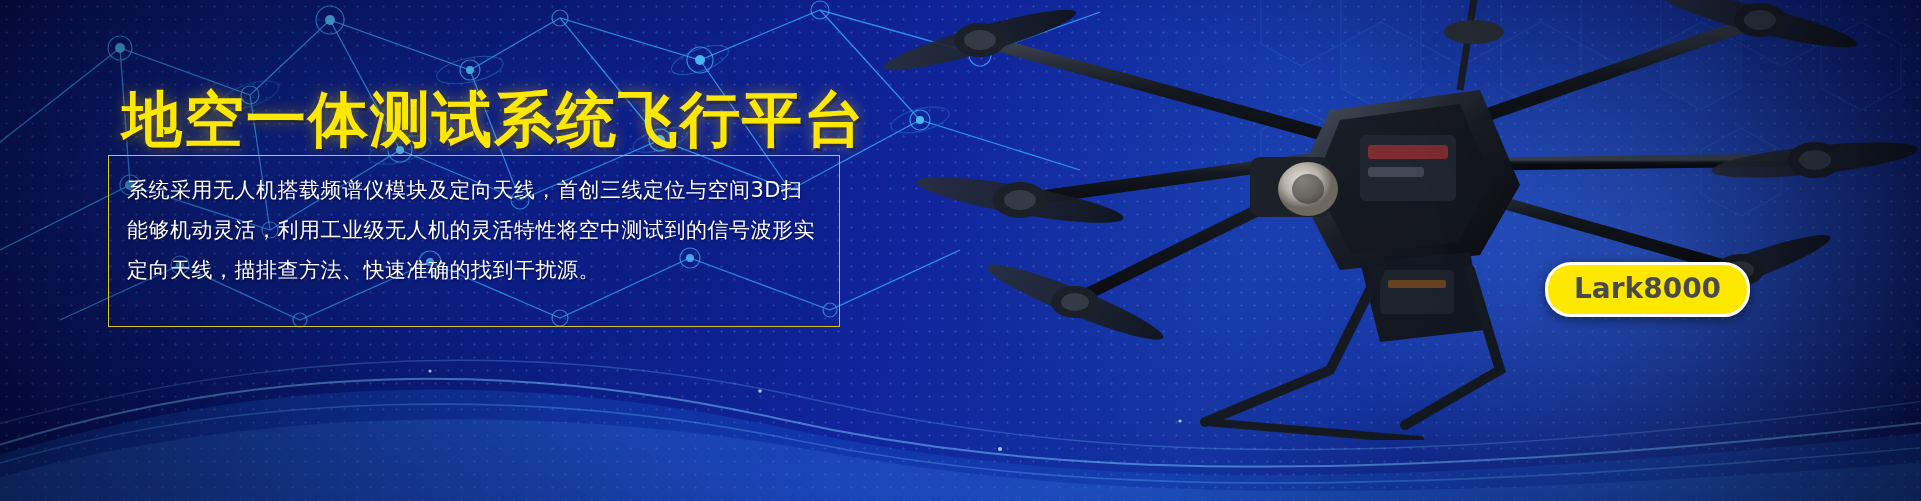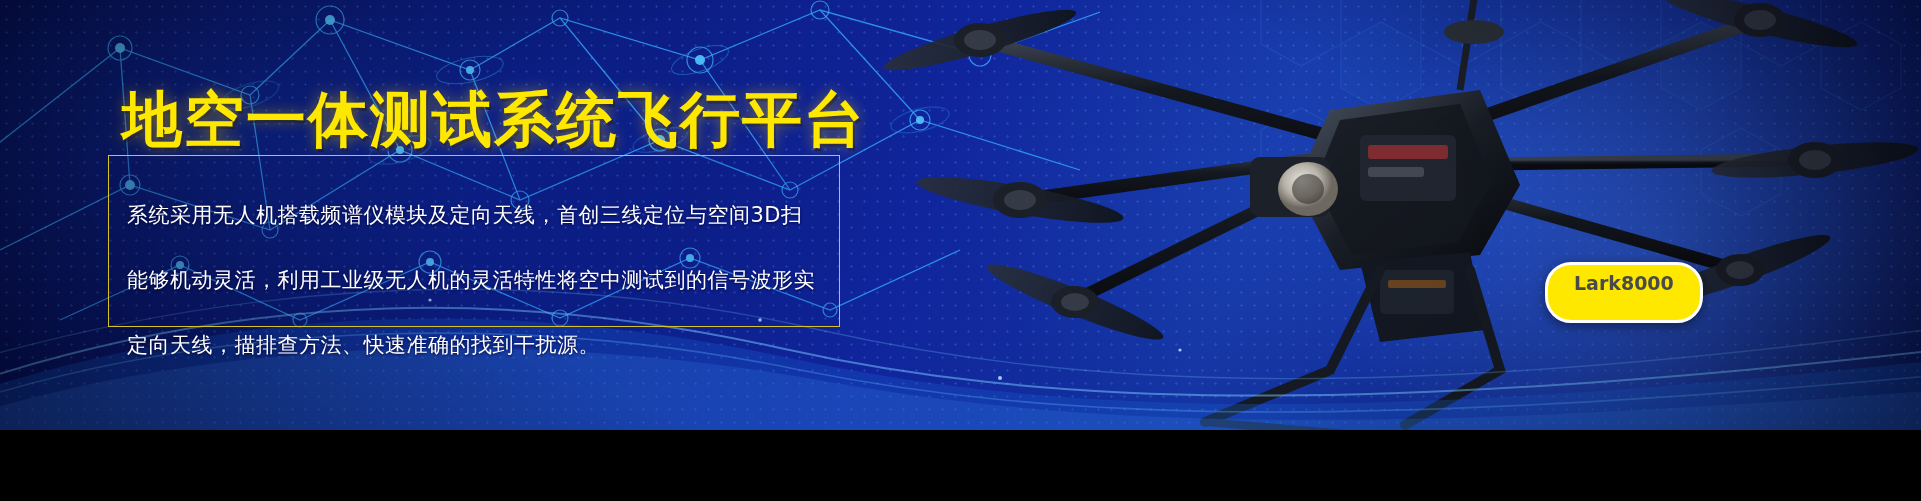--- a/index.html
+++ b/index.html
@@ -1,20 +1,20 @@
 <!DOCTYPE html>
 <html><head>
 <meta charset="utf-8">
 <style>
   html,body{margin:0;padding:0;background:#000;}
   body{font-family:"Liberation Sans","DejaVu Sans",sans-serif;}
 
   #banner{
     position:relative;
-    width:1921px;height:430px;
+    width:1921px;height:501px;
     overflow:hidden;
     background:
       radial-gradient(ellipse 900px 520px at 78% 42%, rgba(40,90,210,0.55) 0%, rgba(12,30,120,0.0) 62%),
       radial-gradient(ellipse 700px 420px at 12% 30%, rgba(18,48,170,0.55) 0%, rgba(8,20,95,0.0) 70%),
       linear-gradient(110deg,#050d4a 0%,#0a1a7a 26%,#10259c 48%,#13329f 64%,#0c1f80 82%,#071045 100%);
   }
 
   
   .dots{
     position:absolute;inset:0;
@@ -59,32 +59,31 @@
     background:rgba(8,22,105,0.10);
   }
   .descline{
     color:#ffffff;
     font-size:21px;
     line-height:40px;
     font-family:"DejaVu Sans","Liberation Sans",sans-serif;
     white-space:nowrap;
     text-shadow:0 1px 3px rgba(0,0,50,.85);
     letter-spacing:.5px;
-    margin-top:25px;
   }
 
   
   .badge{
     position:absolute;left:1545px;top:262px;
-    padding:7px 26px 26px 26px;
+    padding:7px 26px 9px 26px;
     background:#ffe800;
     border:3px solid #ffffff;
     border-radius:26px;
     color:#4a4a4a;
-    font-size:19px;font-weight:bold;
+    font-size:28px;font-weight:bold;
     font-family:"DejaVu Sans","Liberation Sans",sans-serif;
     box-shadow:0 3px 12px rgba(0,0,0,.45);
     white-space:nowrap;
   }
 </style>
 </head>
 <body>
 
 <div id="banner">
 

